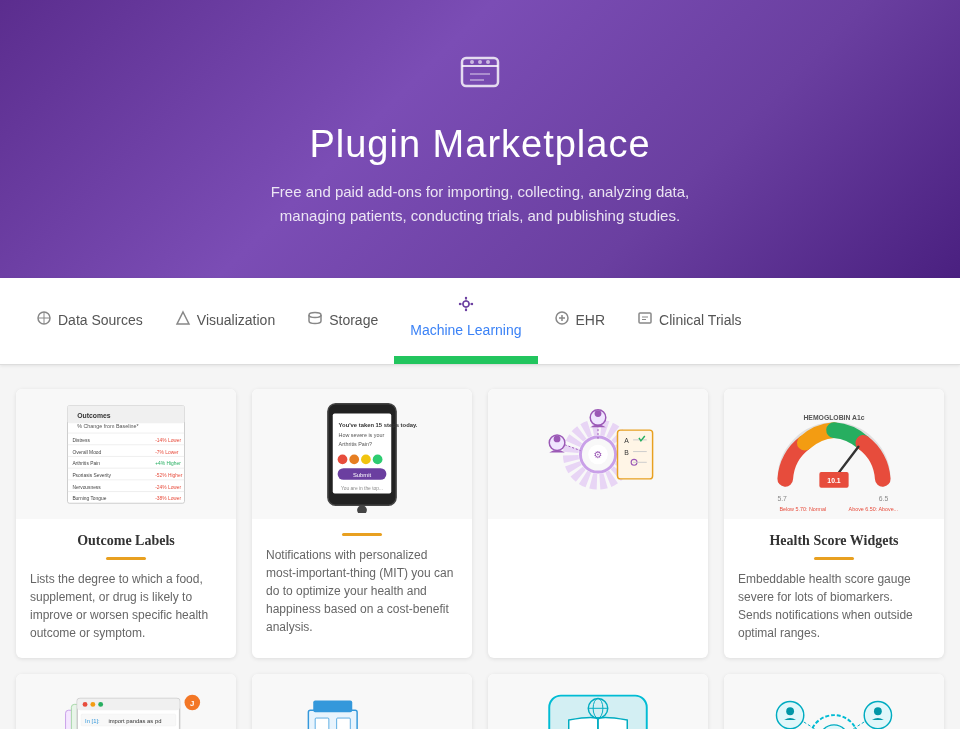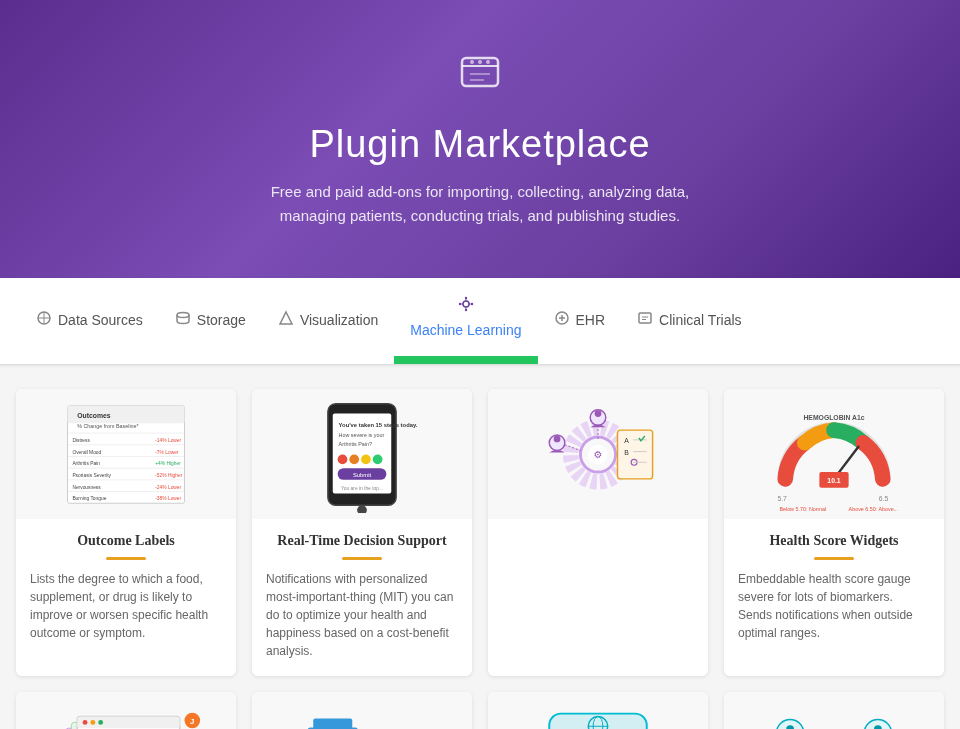--- a/index.html
+++ b/index.html
@@ -143,33 +143,33 @@
           <circle cx="8" cy="8" r="6" stroke="#888" stroke-width="1.5" fill="none"></circle>
           <line x1="8" y1="2" x2="8" y2="14" stroke="#888" stroke-width="1"></line>
           <line x1="2" y1="8" x2="14" y2="8" stroke="#888" stroke-width="1"></line>
         </svg>
     </span>
     <span>Data Sources</span>
   </div>
   <div class="nav-item">
     <span class="nav-icon">
       <svg width="16" height="16" viewBox="0 0 16 16">
+          <polygon points="8,2 14,14 2,14" stroke="#888" stroke-width="1.5" fill="none"></polygon>
+        </svg>
+    </span>
+    <span>Visualization</span>
+  </div>
+  <div class="nav-item">
+    <span class="nav-icon">
+      <svg width="16" height="16" viewBox="0 0 16 16">
           <ellipse cx="8" cy="5" rx="6" ry="2.5" stroke="#888" stroke-width="1.5" fill="none"></ellipse>
           <path d="M2 5v6c0 1.38 2.69 2.5 6 2.5s6-1.12 6-2.5V5" stroke="#888" stroke-width="1.5" fill="none"></path>
         </svg>
     </span>
     <span>Storage</span>
-  </div>
-  <div class="nav-item">
-    <span class="nav-icon">
-      <svg width="16" height="16" viewBox="0 0 16 16">
-          <polygon points="8,2 14,14 2,14" stroke="#888" stroke-width="1.5" fill="none"></polygon>
-        </svg>
-    </span>
-    <span>Visualization</span>
   </div>
   <div class="nav-item active">
     <span class="nav-icon">
       <svg width="16" height="16" viewBox="0 0 16 16">
           <circle cx="8" cy="8" r="3" stroke="#6b3fa0" stroke-width="1.5" fill="none"></circle>
           <circle cx="8" cy="2" r="1.2" fill="#6b3fa0"></circle>
           <circle cx="8" cy="14" r="1.2" fill="#6b3fa0"></circle>
           <circle cx="2" cy="8" r="1.2" fill="#6b3fa0"></circle>
           <circle cx="14" cy="8" r="1.2" fill="#6b3fa0"></circle>
           <line x1="8" y1="3.2" x2="8" y2="5" stroke="#6b3fa0" stroke-width="1"></line>
@@ -258,21 +258,20 @@
 
           <rect x="55" y="74" width="50" height="12" rx="6" fill="#6b3fa0"></rect>
           <text x="80" y="83" font-size="6" fill="white" text-anchor="middle">Submit</text>
 
           <text x="80" y="96" font-size="5" fill="#888" text-anchor="middle">You are in the top...</text>
 
           <circle cx="80" cy="117" r="5" fill="#444"></circle>
         </svg>
       </div>
       <div class="card-body">
-        <div class="card-title">Real-Time Decision Support</div>
         <div class="card-divider"></div>
         <p class="card-desc">Notifications with personalized most-important-thing (MIT) you can do to optimize your health and happiness based on a cost-benefit analysis.</p>
       </div>
     </div>
 
     <div class="card">
       <div class="card-image">
         <svg width="160" height="120" viewBox="0 0 160 120" xmlns="http://www.w3.org/2000/svg">
 
           <circle cx="80" cy="60" r="28" fill="none" stroke="#e8d5f5" stroke-width="16" stroke-dasharray="6 3"></circle>

